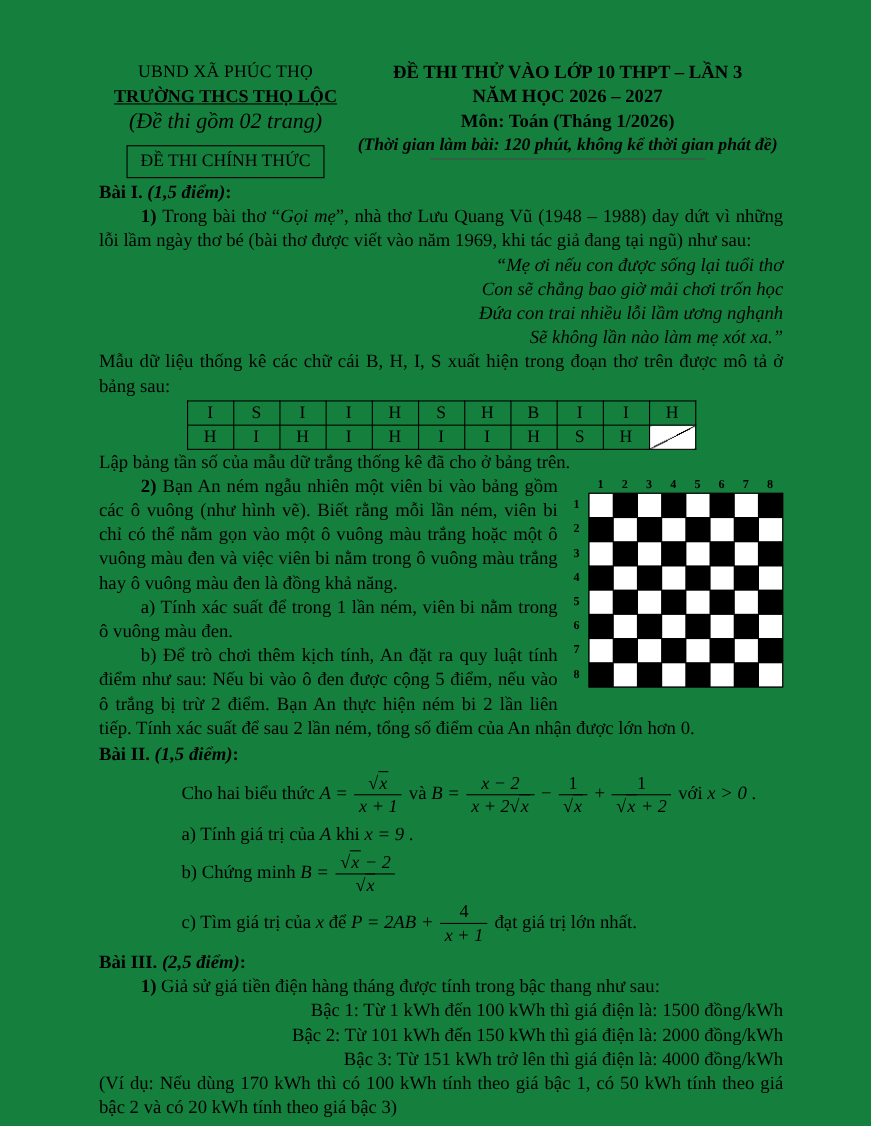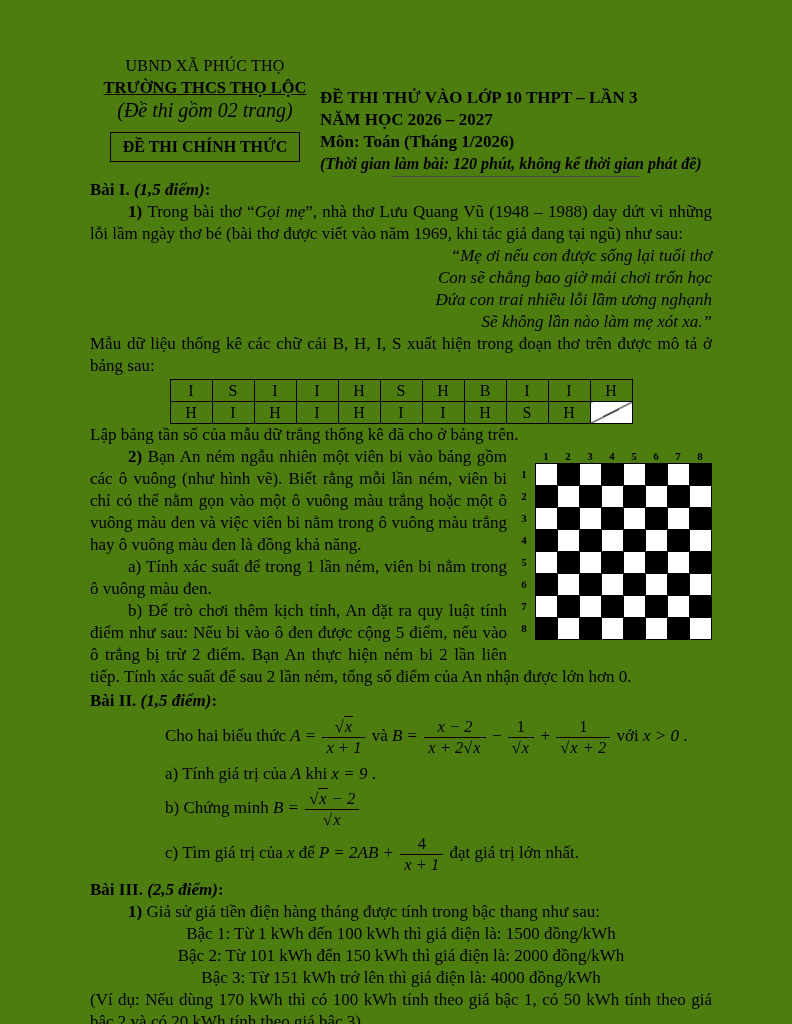--- a/index.html
+++ b/index.html
@@ -1,31 +1,31 @@
 <!DOCTYPE html>
 <html><head>
 <meta charset="utf-8">
 <style>
   html,body{margin:0;padding:0;background:#fff;}
   .page{
     width:792px;height:1024px;box-sizing:border-box;
     padding:55px 80px 20px 90px;
-    background:#4d7c0f;color:#000;
+    background:#15803d;color:#000;
     font-family:"Liberation Serif","DejaVu Serif",serif;
     font-size:17px;line-height:22px;overflow:hidden;
   }
   
   .header{display:flex;}
   .h-left{width:230px;text-align:center;flex-shrink:0;}
-  .h-right{flex:1;margin-top:32px;}
+  .h-right{flex:1;text-align:center;}
   .h-school{font-size:16px;letter-spacing:.2px;}
   .h-school2{font-size:16.5px;font-weight:bold;text-decoration:underline;text-align:center;}
   .h-pages{font-style:italic;font-size:20px;}
   .h-box{display:inline-block;border:1.6px solid #000;padding:3px 12px;
-         font-weight:bold;font-size:16px;margin-top:11px;}
+         font-weight:normal;font-size:16px;margin-top:11px;}
   .h-title{font-weight:bold;font-size:17px;}
   .h-time{font-style:italic;font-weight:bold;font-size:16px;}
   .h-rule{width:250px;border-top:1.6px solid #4a4a4a;margin:1px auto 0;}
   
   .para{text-align:justify;}
   .indent{text-indent:38px;}
   .bold{font-weight:bold;}
   .bital{font-weight:bold;font-style:italic;}
   .ital{font-style:italic;}
   .sec-head{margin-top:2px;}
@@ -55,21 +55,21 @@
   .mrow{margin:5px 0 5px 75px;}
   .mitem{margin:4px 0 4px 75px;}
   .mi{font-style:italic;}
   .frac{display:inline-block;vertical-align:middle;text-align:center;
         padding:0 2px;line-height:20px;font-size:16.5px;}
   .frac .num{display:block;border-bottom:1px solid #000;padding:0 4px;}
   .frac .den{display:block;padding:0 4px;}
   .sq{white-space:nowrap;}
   .sqv{border-top:1px solid #000;padding:0 1px;}
   
-  .tier{text-align:center;}
+  .tier{text-align:right;}
 </style>
 </head>
 <body>
 
 <div class="page">
 
   <div class="header">
     <div class="h-left">
       <div class="h-school">UBND XÃ PHÚC THỌ</div>
       <div class="h-school2">TRƯỜNG THCS THỌ LỘC</div>

